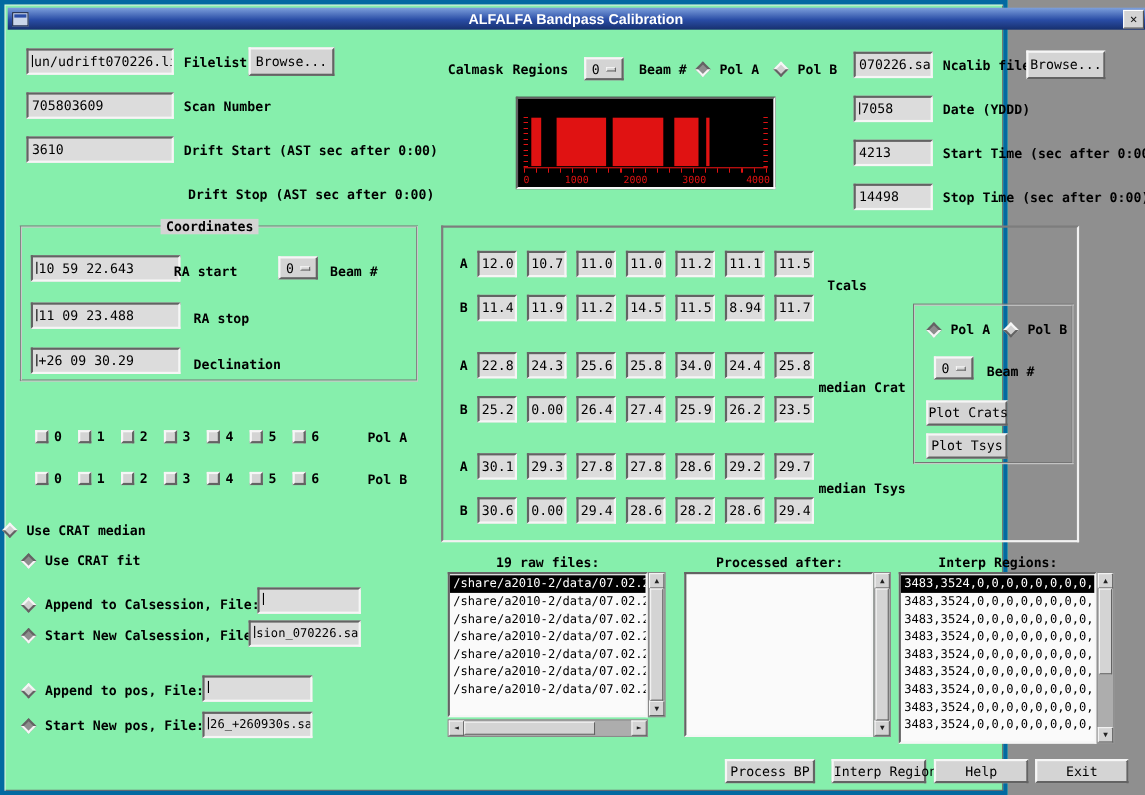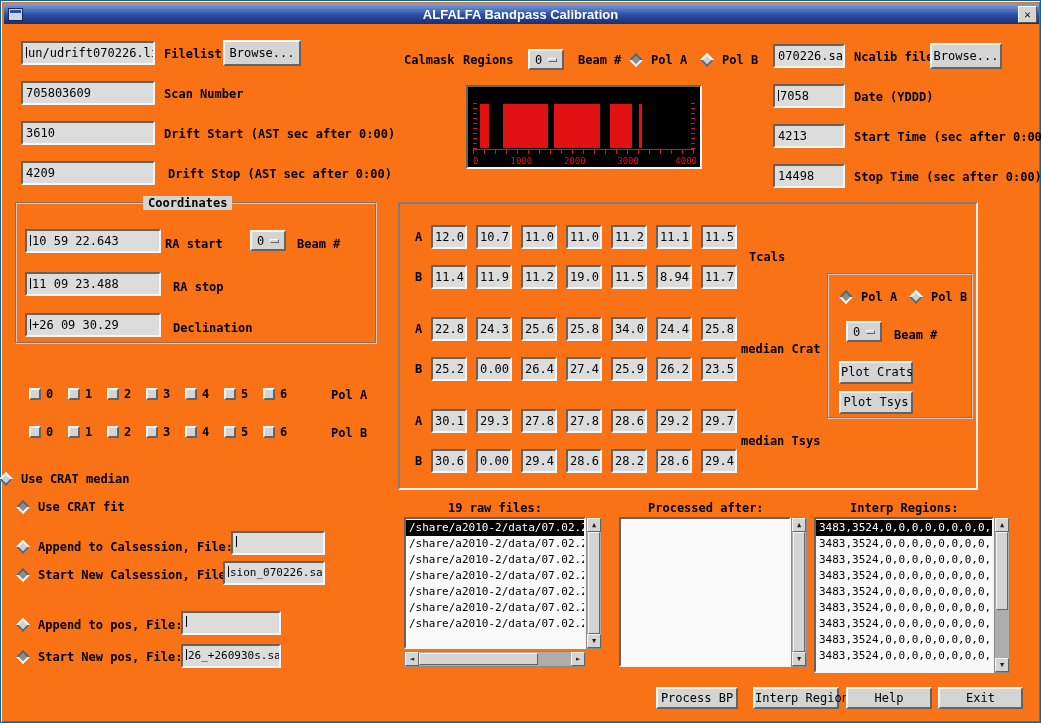--- a/index.html
+++ b/index.html
@@ -1,18 +1,18 @@
 <!DOCTYPE html>
 <html><head>
 <meta charset="utf-8">
 <style>
   *{margin:0;padding:0;box-sizing:border-box}
   html,body{width:1041px;height:723px}
   body{font-family:"DejaVu Sans Mono","Liberation Mono",monospace;font-size:12px;color:#000;background:#8f8f8f}
-  .window{position:relative;width:1041px;height:723px;background:#f97316;border:1px solid #0369a1;
+  .window{position:relative;width:916px;height:723px;background:#86efac;border:4px solid #0369a1;
           box-shadow:inset 1px 1px 0 #f0f0f0, inset -1px -1px 0 #6d6d6d}
   
   .titlebar{position:absolute;left:3px;top:3px;width:1035px;height:20px;
             background:linear-gradient(to bottom,#7da0dc 0%,#2a4da6 55%,#17306e 100%);
             display:flex;align-items:center;padding:0 2px}
   .win-icon{width:15px;height:13px;margin-left:2px;background:#c9d5ea;border:1px solid #1c2a4a;position:relative}
   .win-icon::after{content:"";position:absolute;left:1px;right:1px;top:1px;height:3px;background:#2a4da6}
   .title-text{flex:1;text-align:center;color:#fff;font-family:"Liberation Sans",sans-serif;font-size:13px;font-weight:bold}
   .close-btn{width:19px;height:17px;background:#d4d4d4;border:1px solid;border-color:#fff #555 #555 #fff;
              text-align:center;line-height:15px;font-size:11px;font-weight:bold;color:#111}
@@ -82,21 +82,20 @@
   <div class="field caret" style="left:20px;top:40px;width:134px">un/udrift070226.list</div>
   <div class="lbl" style="left:163px;top:46px">Filelist</div>
   <div class="btn" style="left:222px;top:39px;width:78px;height:26px;line-height:22px">Browse...</div>
 
   <div class="field" style="left:20px;top:80px;width:134px">705803609</div>
   <div class="lbl" style="left:163px;top:86px">Scan Number</div>
 
   <div class="field" style="left:20px;top:120px;width:134px">3610</div>
   <div class="lbl" style="left:163px;top:126px">Drift Start (AST sec after 0:00)</div>
 
-  <div class="field" style="left:20px;top:160px;width:134px">4209</div>
   <div class="lbl" style="left:167px;top:166px">Drift Stop (AST sec after 0:00)</div>
 
   <div class="lbl" style="left:403px;top:52px">Calmask</div>
   <div class="lbl" style="left:462px;top:52px">Regions</div>
   <div class="opt" style="left:527px;top:48px">
     <span>0</span>
     <span class="opt-dash"></span>
   </div>
   <div class="lbl" style="left:577px;top:52px">Beam #</div>
   <div class="radio" style="left:630px;top:51px">
@@ -137,21 +136,21 @@
   <div class="field" style="left:772px;top:123px;width:72px">4213</div>
   <div class="lbl" style="left:853px;top:129px">Start Time (sec after 0:00)</div>
 
   <div class="field" style="left:772px;top:163px;width:72px">14498</div>
   <div class="lbl" style="left:853px;top:169px">Stop Time (sec after 0:00)</div>
 
   <div class="frame" style="left:14px;top:201px;width:362px;height:142px">
     <div class="frame-title" style="left:126px">Coordinates</div>
   </div>
   <div class="field caret" style="left:24px;top:228px;width:136px">10 59 22.643</div>
-  <div class="lbl" style="left:164px;top:236px">RA start</div>
+  <div class="lbl" style="left:154px;top:236px">RA start</div>
   <div class="opt" style="left:249px;top:229px">
     <span>0</span>
     <span class="opt-dash"></span>
   </div>
   <div class="lbl" style="left:296px;top:236px">Beam #</div>
   <div class="field caret" style="left:24px;top:271px;width:136px">11 09 23.488</div>
   <div class="lbl" style="left:172px;top:279px">RA stop</div>
   <div class="field caret" style="left:24px;top:312px;width:136px">+26 09 30.29</div>
   <div class="lbl" style="left:172px;top:320px">Declination</div>
 
@@ -254,21 +253,21 @@
   <div class="cell" style="left:520px;top:224px">11.0</div>
   <div class="cell" style="left:565px;top:224px">11.0</div>
   <div class="cell" style="left:610px;top:224px">11.2</div>
   <div class="cell" style="left:655px;top:224px">11.1</div>
   <div class="cell" style="left:700px;top:224px">11.5</div>
 
   <div class="lbl" style="left:414px;top:269px">B</div>
   <div class="cell" style="left:430px;top:264px">11.4</div>
   <div class="cell" style="left:475px;top:264px">11.9</div>
   <div class="cell" style="left:520px;top:264px">11.2</div>
-  <div class="cell" style="left:565px;top:264px">19.0</div>
+  <div class="cell" style="left:565px;top:264px">14.5</div>
   <div class="cell" style="left:610px;top:264px">11.5</div>
   <div class="cell" style="left:655px;top:264px">8.94</div>
   <div class="cell" style="left:700px;top:264px">11.7</div>
   <div class="lbl" style="left:748px;top:249px">Tcals</div>
 
   <div class="lbl" style="left:414px;top:321px">A</div>
   <div class="cell" style="left:430px;top:316px">22.8</div>
   <div class="cell" style="left:475px;top:316px">24.3</div>
   <div class="cell" style="left:520px;top:316px">25.6</div>
   <div class="cell" style="left:565px;top:316px">25.8</div>

